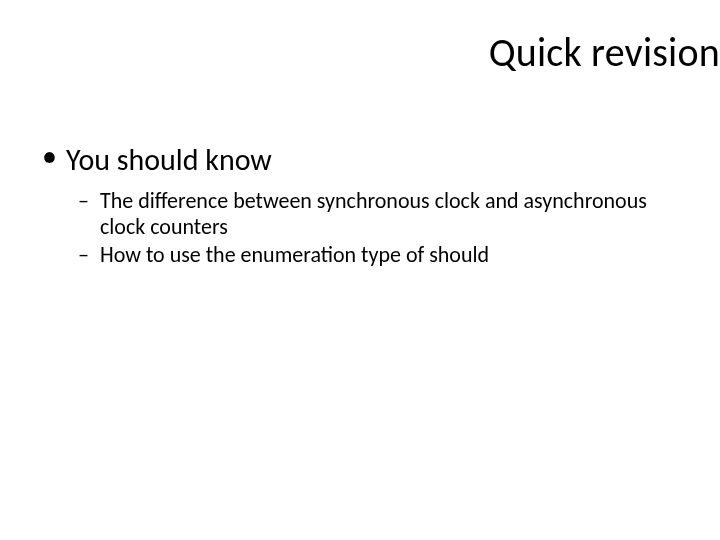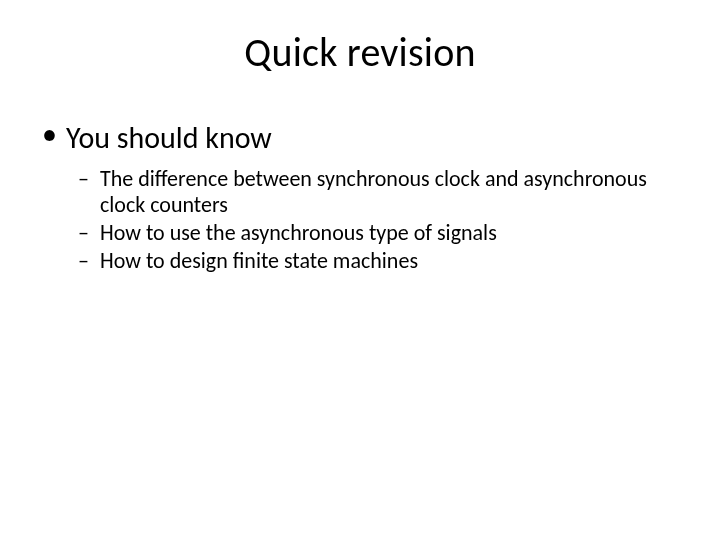--- a/index.html
+++ b/index.html
@@ -13,28 +13,28 @@
     overflow: hidden;
     position: relative;
   }
   .slide {
     width: 720px;
     height: 540px;
     position: relative;
     box-sizing: border-box;
   }
   .title {
-    text-align: center;
+    text-align: right;
     font-size: 40px;
     font-weight: 400;
     margin-top: 28px;
     letter-spacing: 0.2px;
   }
   .body {
-    margin-top: 42px;
+    margin-top: 64px;
     padding-left: 42px;
     padding-right: 42px;
   }
   .l1 {
     font-size: 30px;
     font-weight: 400;
     margin-bottom: 10px;
     position: relative;
     padding-left: 24px;
   }
@@ -68,19 +68,18 @@
 <div class="slide">
 
   <div class="title">Quick revision</div>
 
   <div class="body">
 
     <div class="l1">You should know</div>
 
     <div class="l2">The difference between synchronous clock and asynchronous clock counters</div>
 
-    <div class="l2">How to use the asynchronous type of signals</div>
+    <div class="l2">How to use the enumeration type of should</div>
 
-    <div class="l2">How to design finite state machines</div>
 
   </div>
 
 </div>
 
 </body></html>

